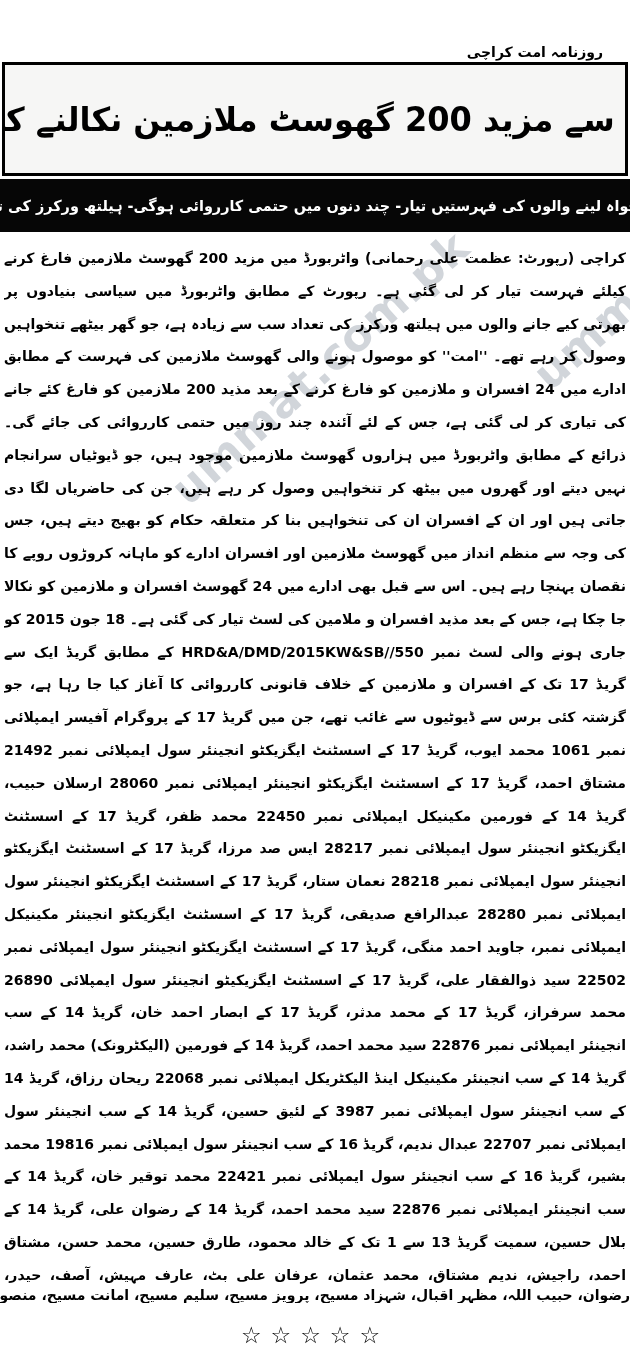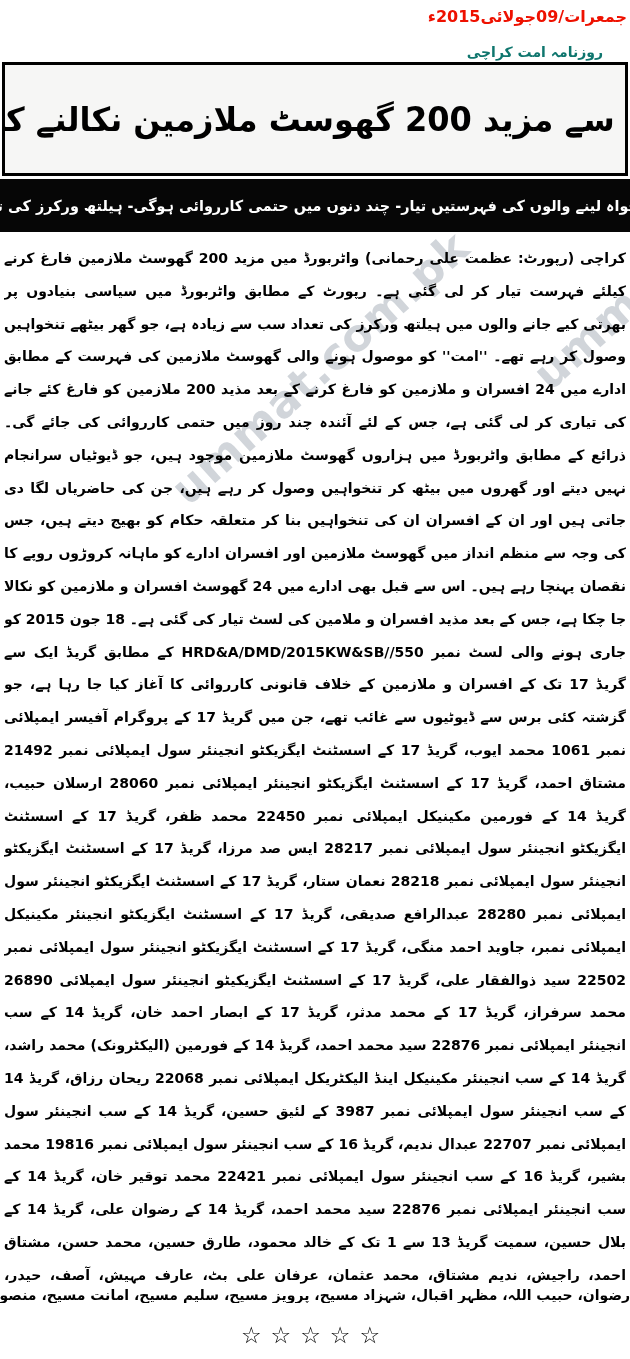--- a/index.html
+++ b/index.html
@@ -20,21 +20,21 @@
     color: #ee1100;
     font-size: 16px;
     font-weight: bold;
     z-index: 2;
   }
   .publication-line {
     position: absolute;
     top: 44px;
     right: 27px;
     direction: rtl;
-    color: #0f766e;
+    color: #000000;
     font-size: 14px;
     font-weight: bold;
     z-index: 2;
   }
   .headline-box {
     position: absolute;
     top: 62px;
     left: 2px;
     width: 626px;
     height: 114px;
@@ -130,21 +130,20 @@
     letter-spacing: 1px;
   }
   .watermark-1 { left: 178px; top: 470px; }
   .watermark-2 { left: 540px; top: 355px; }
 </style>
 </head>
 <body>
 
 <div class="page">
 
-  <div class="date-line">جمعرات/09جولائی2015ء</div>
 
   <div class="publication-line">روزنامہ امت کراچی</div>
 
   <div class="headline-box">
     <div class="headline-text">واٹربورڈ سے مزید 200 گھوسٹ ملازمین نکالنے کی تیاری</div>
   </div>
 
   <div class="sub-bar">
     <div class="sub-bar-text">گھر بیٹھے تنخواہ لینے والوں کی فہرستیں تیار- چند دنوں میں حتمی کارروائی ہوگی- ہیلتھ ورکرز کی تعداد زیادہ ہے</div>
   </div>

